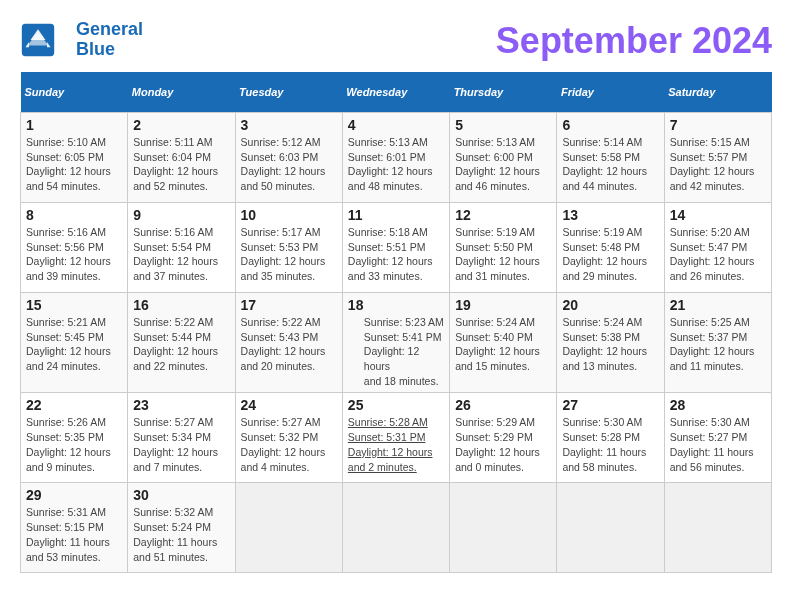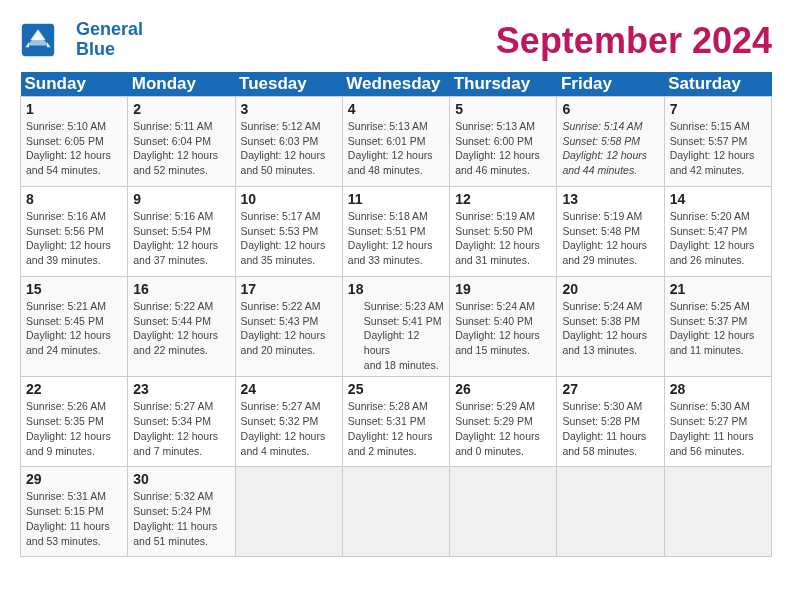--- a/index.html
+++ b/index.html
@@ -33,38 +33,39 @@
     .logo-icon {
       width: 36px;
       height: 36px;
     }
     .title-block {
       text-align: right;
     }
     .month-title {
       font-size: 36px;
       font-weight: bold;
-      color: #be185d;
+      color: #8b5cf6;
     }
     .location {
       font-size: 14px;
       color: #555;
     }
     table {
       width: 100%;
       border-collapse: collapse;
       font-size: 11px;
     }
     thead th {
       background: #1a6bb5;
       color: #fff;
-      padding: 2px 4px;
+      padding: 14px 4px;
       text-align: left;
-      font-size: 17px;
+      font-size: 11px;
       font-weight: bold;
+      font-style: italic;
     }
     tbody td {
       border: 1px solid #ccc;
       vertical-align: top;
       padding: 4px 5px;
       height: 90px;
       width: 14.28%;
     }
     tbody tr:nth-child(odd) td {
       background: #f9f9f9;
@@ -153,21 +154,21 @@
         </td>
         <td>
           <span class="day-num">5</span>
           <div class="day-info" style="white-space: pre-line;">Sunrise: 5:13 AM
 Sunset: 6:00 PM
 Daylight: 12 hours
 and 46 minutes.</div>
         </td>
         <td>
           <span class="day-num">6</span>
-          <div class="day-info" style="white-space: pre-line; font-style: italic;">Sunrise: 5:14 AM
+          <div class="day-info" style="white-space: pre-line;">Sunrise: 5:14 AM
 Sunset: 5:58 PM
 Daylight: 12 hours
 and 44 minutes.</div>
         </td>
         <td>
           <span class="day-num">7</span>
           <div class="day-info" style="white-space: pre-line;">Sunrise: 5:15 AM
 Sunset: 5:57 PM
 Daylight: 12 hours
 and 42 minutes.</div>
@@ -292,21 +293,21 @@
         </td>
         <td>
           <span class="day-num">24</span>
           <div class="day-info" style="white-space: pre-line;">Sunrise: 5:27 AM
 Sunset: 5:32 PM
 Daylight: 12 hours
 and 4 minutes.</div>
         </td>
         <td>
           <span class="day-num">25</span>
-          <div class="day-info" style="white-space: pre-line;">Sunrise: 5:28 AM
+          <div class="day-info" style="white-space: pre-line; text-decoration: underline;">Sunrise: 5:28 AM
 Sunset: 5:31 PM
 Daylight: 12 hours
 and 2 minutes.</div>
         </td>
         <td>
           <span class="day-num">26</span>
           <div class="day-info" style="white-space: pre-line;">Sunrise: 5:29 AM
 Sunset: 5:29 PM
 Daylight: 12 hours
 and 0 minutes.</div>

